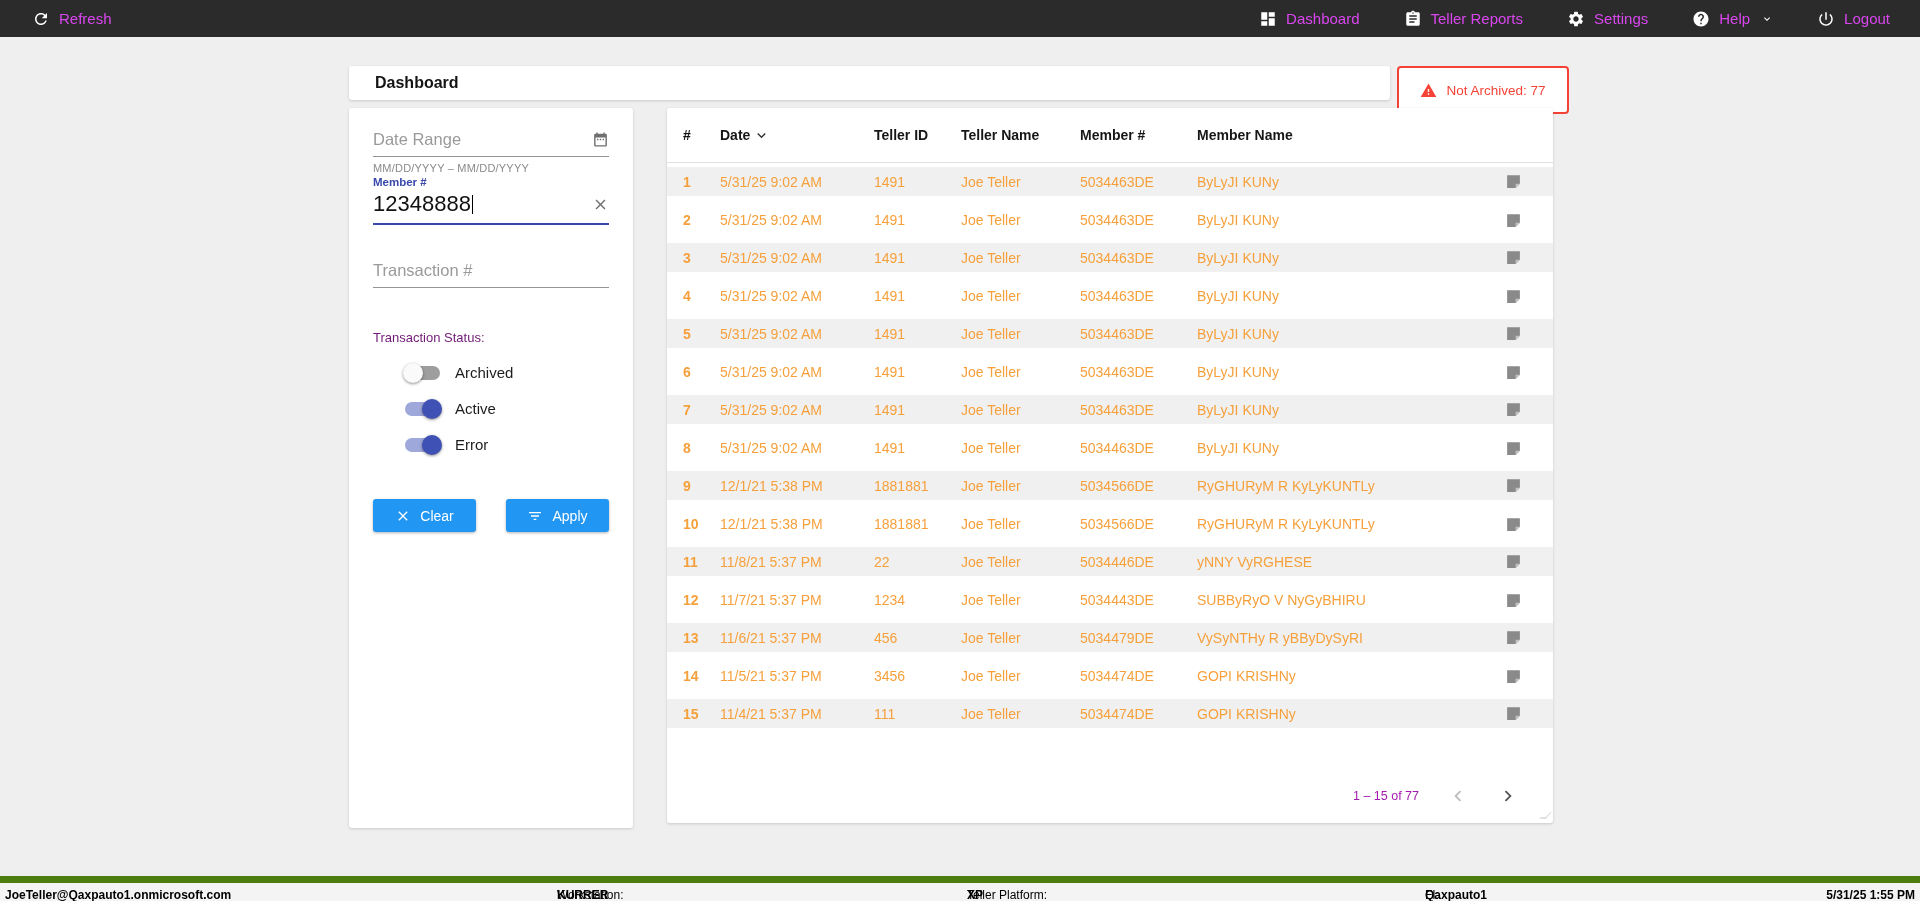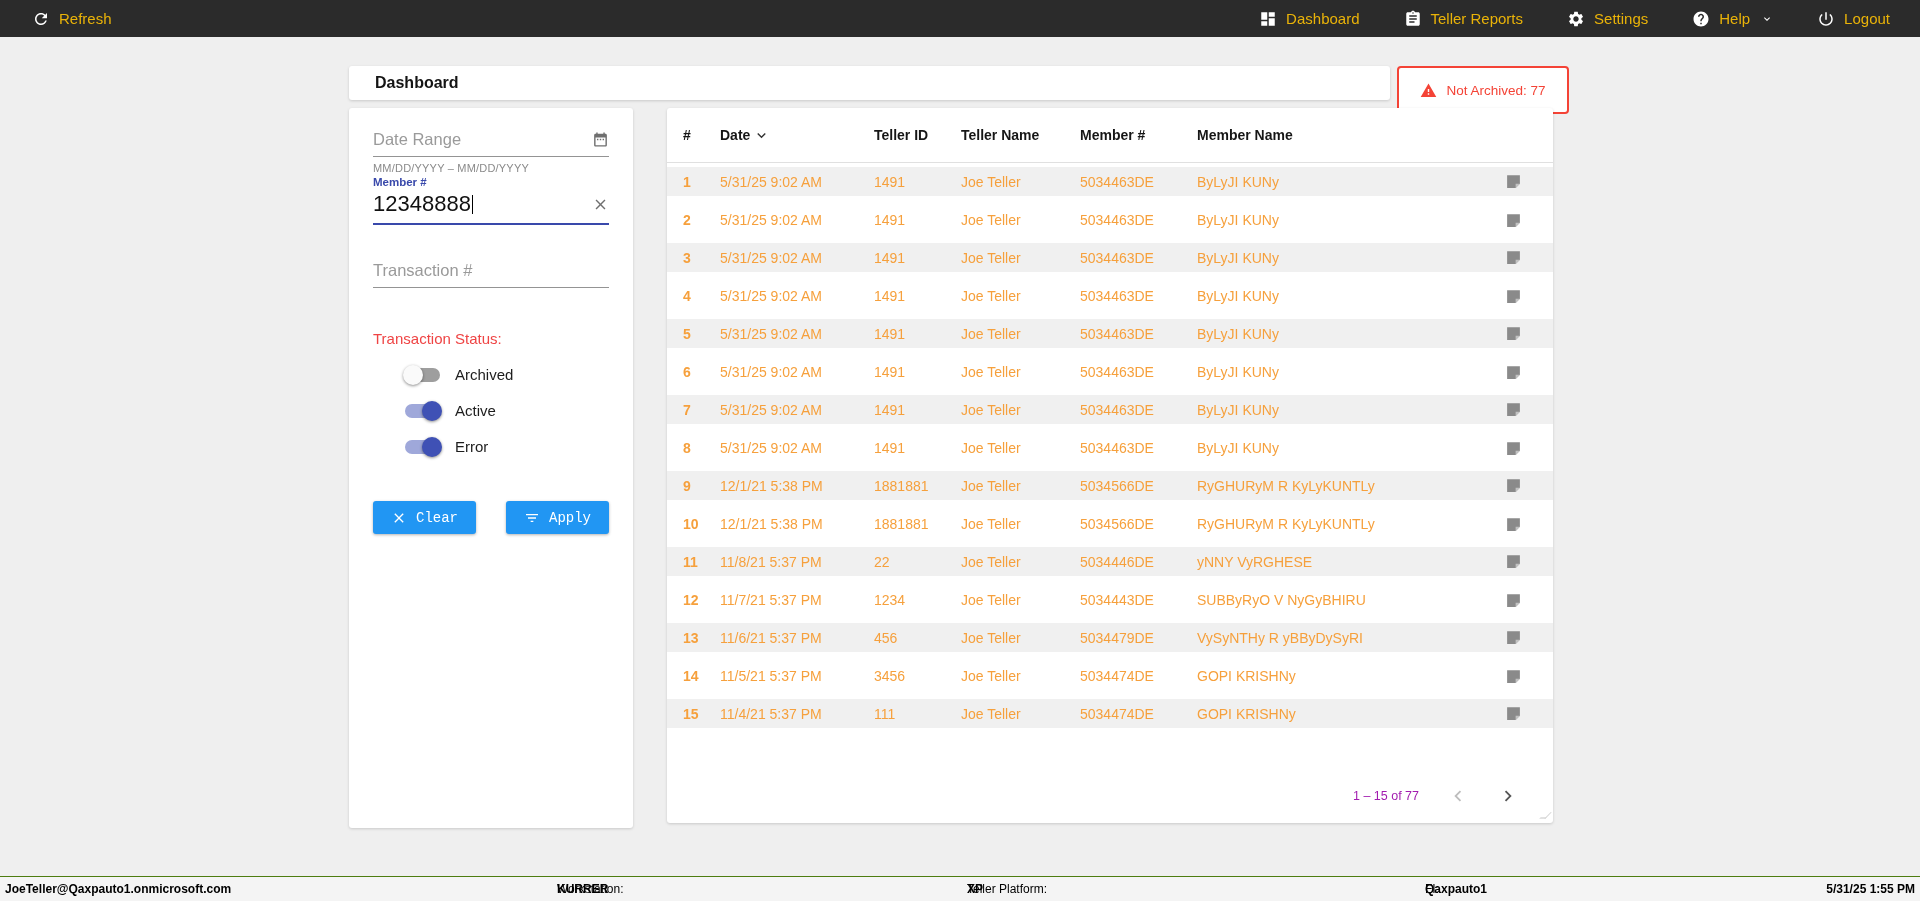--- a/index.html
+++ b/index.html
@@ -9,21 +9,21 @@
     background:#efefef;
     font-family:"Liberation Sans", sans-serif;
     overflow:hidden;
     color:#222;
   }
   svg { display:block; }
 
   
   .navbar {
     position:absolute; top:0; left:0; width:100%; height:37px;
-    background:#2b2b2b; color:#eab308;
+    background:#2b2b2b; color:#d946ef;
     display:flex; align-items:center;
   }
   .nav-left { display:flex; align-items:center; padding-left:32px; }
   .nav-right { margin-left:auto; display:flex; align-items:center; gap:44px; padding-right:30px; }
   .nav-item { display:flex; align-items:center; gap:9px; font-size:15px; cursor:pointer; white-space:nowrap; }
   .nav-item .ic { width:18px; height:18px; }
   .nav-item .ic svg { width:18px; height:18px; fill:#fff; }
   .chev { width:12px; height:12px; margin-left:2px; }
   .chev svg { width:12px; height:12px; fill:#fff; }
 
@@ -58,34 +58,34 @@
   .hint { font-size:11px; color:#8a8a8a; margin-top:5px; letter-spacing:.2px; }
   .member-label { font-size:11.5px; font-weight:bold; color:#3949ab; margin-top:2px; }
   .member-line {
     display:flex; align-items:center; border-bottom:2px solid #3949ab;
     padding-bottom:6px; margin-top:3px;
   }
   .member-value { font-size:22px; color:#111; }
   .caret { display:inline-block; width:1.5px; height:19px; background:#000; margin-left:1px; }
   .member-line .clear-x { margin-left:auto; }
   .txn-line { margin-top:36px; }
-  .status-label { margin-top:42px; font-size:15px; color:#ef4444; }
+  .status-label { margin-top:42px; font-size:13px; color:#701a75; }
   .toggle-row { display:flex; align-items:center; gap:15px; margin-top:19px; margin-left:32px; cursor:pointer;text-align:right; }
   .switch { position:relative; width:35px; height:14px; border-radius:7px; background:#9e9e9e; flex:0 0 35px; }
   .switch .thumb {
     position:absolute; top:-3px; left:-2px; width:20px; height:20px; border-radius:50%;
     background:#fafafa; box-shadow:0 1px 3px rgba(0,0,0,.45);
   }
   .switch.on { background:#9fa8da; }
   .switch.on .thumb { left:auto; right:-2px; background:#3f51b5; }
   .toggle-label { font-size:15px; color:#1d1d1d; }
   .btn-row { display:flex; justify-content:space-between; margin-top:46px; }
   .btn {
     width:103px; height:33px; border:none; border-radius:3px;
-    background:#2196f3; color:#fff; font-size:14px; font-family:Liberation Mono, monospace;
+    background:#2196f3; color:#fff; font-size:14px; font-family:Liberation Sans, sans-serif;
     display:flex; align-items:center; justify-content:center; gap:9px;
     box-shadow:0 1px 3px rgba(0,0,0,.3); cursor:pointer;
   }
   .btn svg { width:16px; height:16px; fill:#fff; }
 
   
   .table-card {
     position:absolute; left:667px; top:108px; width:886px; height:715px;
     background:#fff; border-radius:3px; box-shadow:0 1px 3px rgba(0,0,0,.16);
   }
@@ -114,21 +114,21 @@
   .pg-next svg { width:22px; height:22px; fill:#555; cursor:pointer; }
   .resize-handle {
     position:absolute; right:3px; bottom:3px; width:9px; height:9px;
     border-right:2px solid #cfcfcf; border-bottom:2px solid #cfcfcf;
     transform:skew(-45deg) scale(.7); opacity:.8;
   }
 
   
   .footer {
     position:absolute; left:0; bottom:0; width:100%; height:25px;
-    background:#f4f4f4; border-top:1px solid #4d7c0f;
+    background:#f4f4f4; border-top:7px solid #4d7c0f;
     font-size:12px; color:#000; line-height:24px;
   }
   .footer span { position:absolute; white-space:nowrap; }
   .f-user { left:5px; font-weight:bold; }
   .f-ws { left:557px; }
   .f-tp { left:967px; }
   .f-fi { left:1425px; }
   .f-dt { right:5px; font-weight:bold; }
   .footer b { font-weight:bold; }
 </style>

